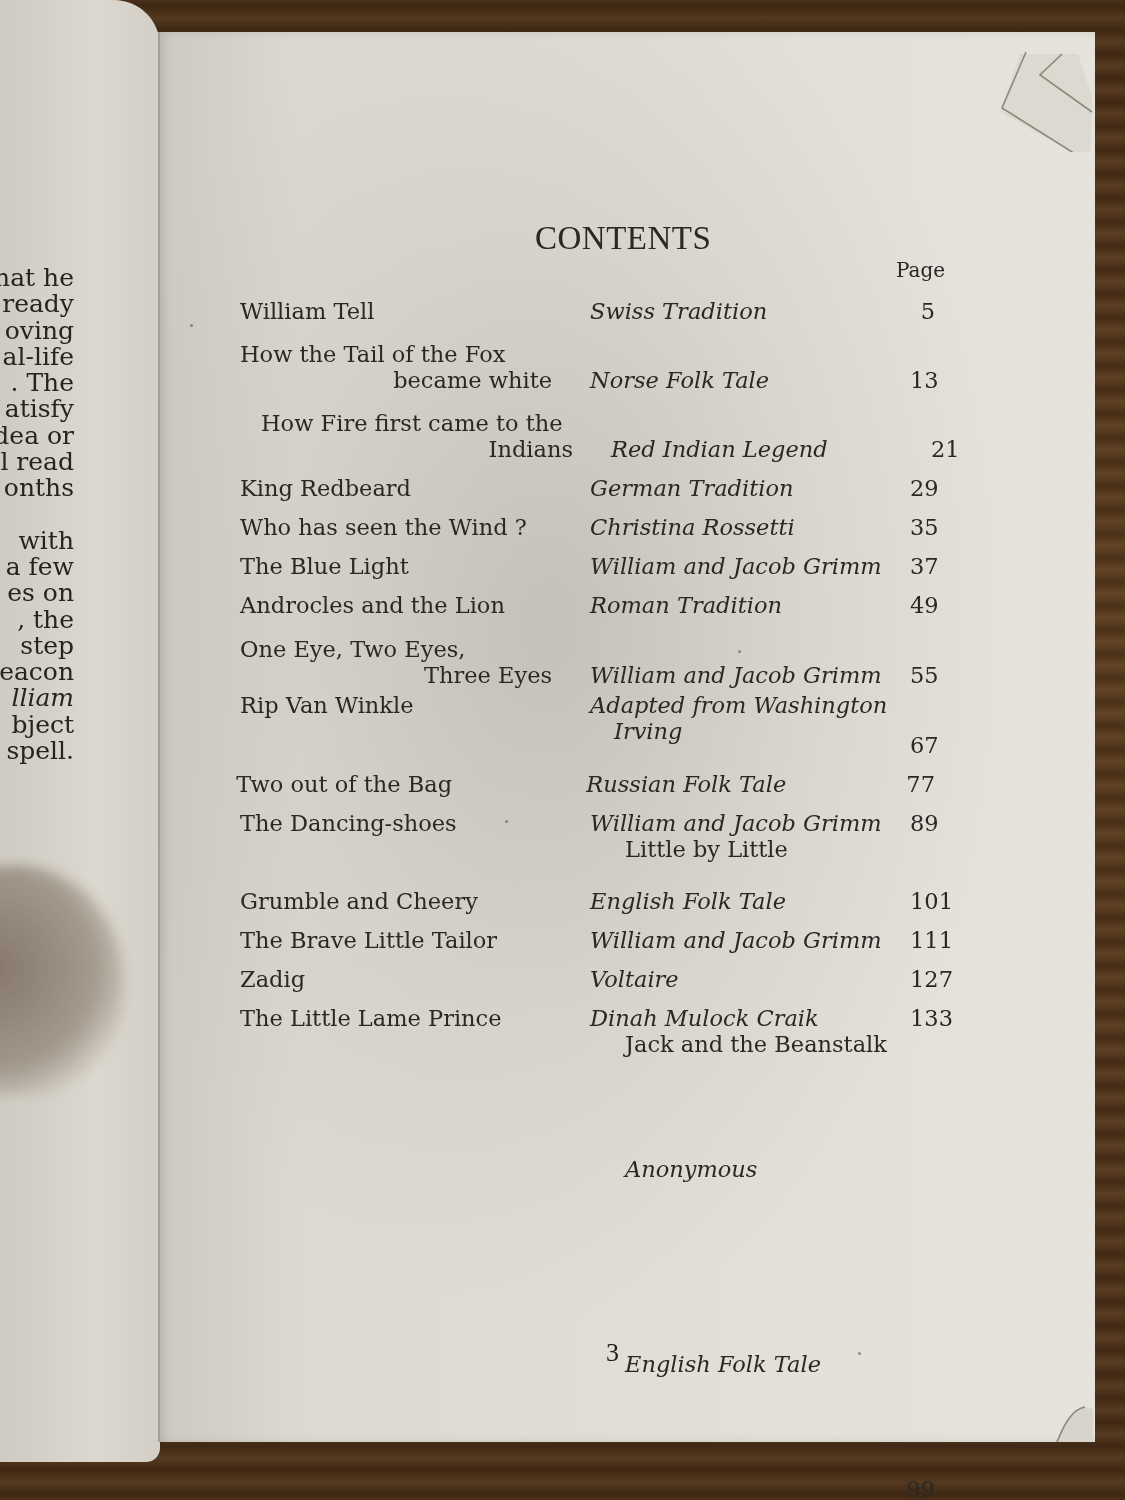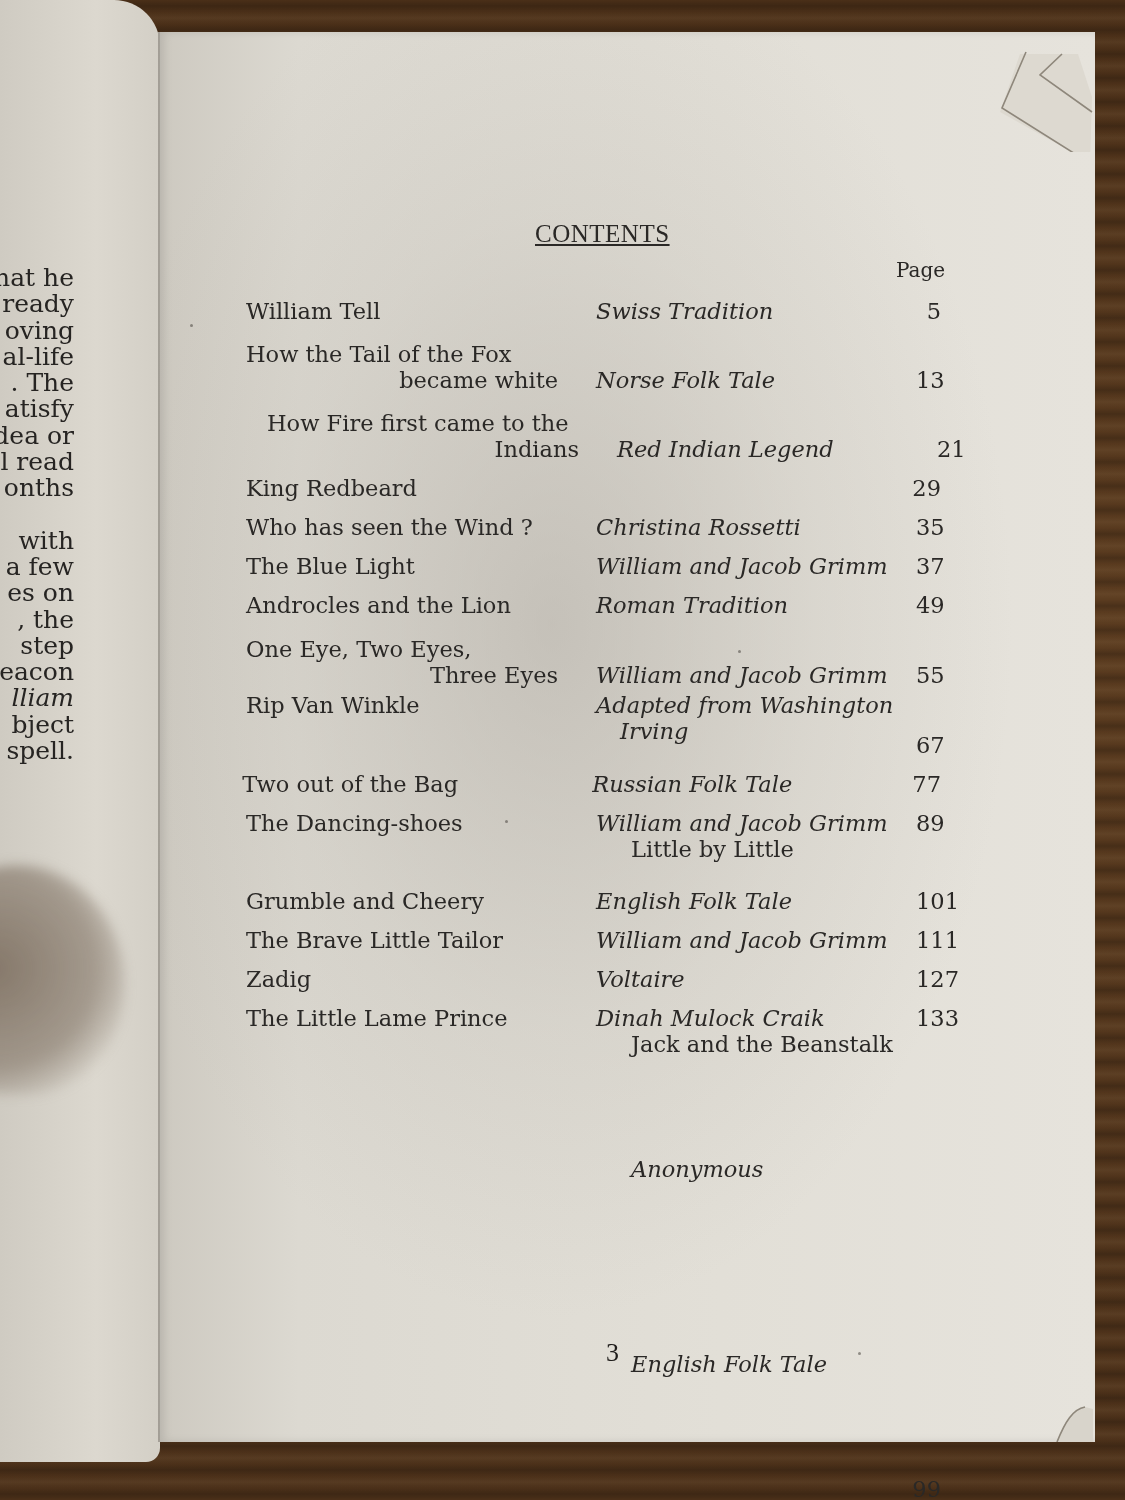--- a/index.html
+++ b/index.html
@@ -90,36 +90,35 @@
       position: absolute;
       right: 0;
       top: 10px;
       width: 95px;
       height: 110px;
     }
     .contents-title {
       position: absolute;
       left: 377px;
       top: 188px;
-      font-size: 25px;
+      font-size: 33px;
       letter-spacing: 0.5px;
       color: #2a2826;
-      text-decoration: underline;
     }
     .page-col-label {
       position: absolute;
       left: 738px;
       top: 226px;
       font-size: 20px;
       color: #2a2826;
       font-family: "DejaVu Serif", "Liberation Serif", serif;
     }
     .toc {
       position: absolute;
-      left: 88px;
+      left: 82px;
       top: 253px;
       width: 705px;
     }
     .toc-row {
       position: relative;
       display: flex;
       align-items: flex-end;
       color: #2a2826;
       font-size: 22.5px;
       font-family: "DejaVu Serif", "Liberation Serif", serif;
@@ -249,20 +248,21 @@
           <span class="l1">How Fire first came to the</span>
           <span class="l2">Indians</span>
         </div>
       <div class="author">Red Indian  Legend</div>
       <div class="pg">21</div>
     </div>
     <div class="toc-row r4">
       <div class="title">
           <span class="l1">King Redbeard</span>
         </div>
+      <div class="author">German Tradition</div>
       <div class="pg">29</div>
     </div>
     <div class="toc-row r5">
       <div class="title">
           <span class="l1">Who has seen the Wind ?</span>
         </div>
       <div class="author">Christina Rossetti</div>
       <div class="pg">35</div>
     </div>
     <div class="toc-row r6">

